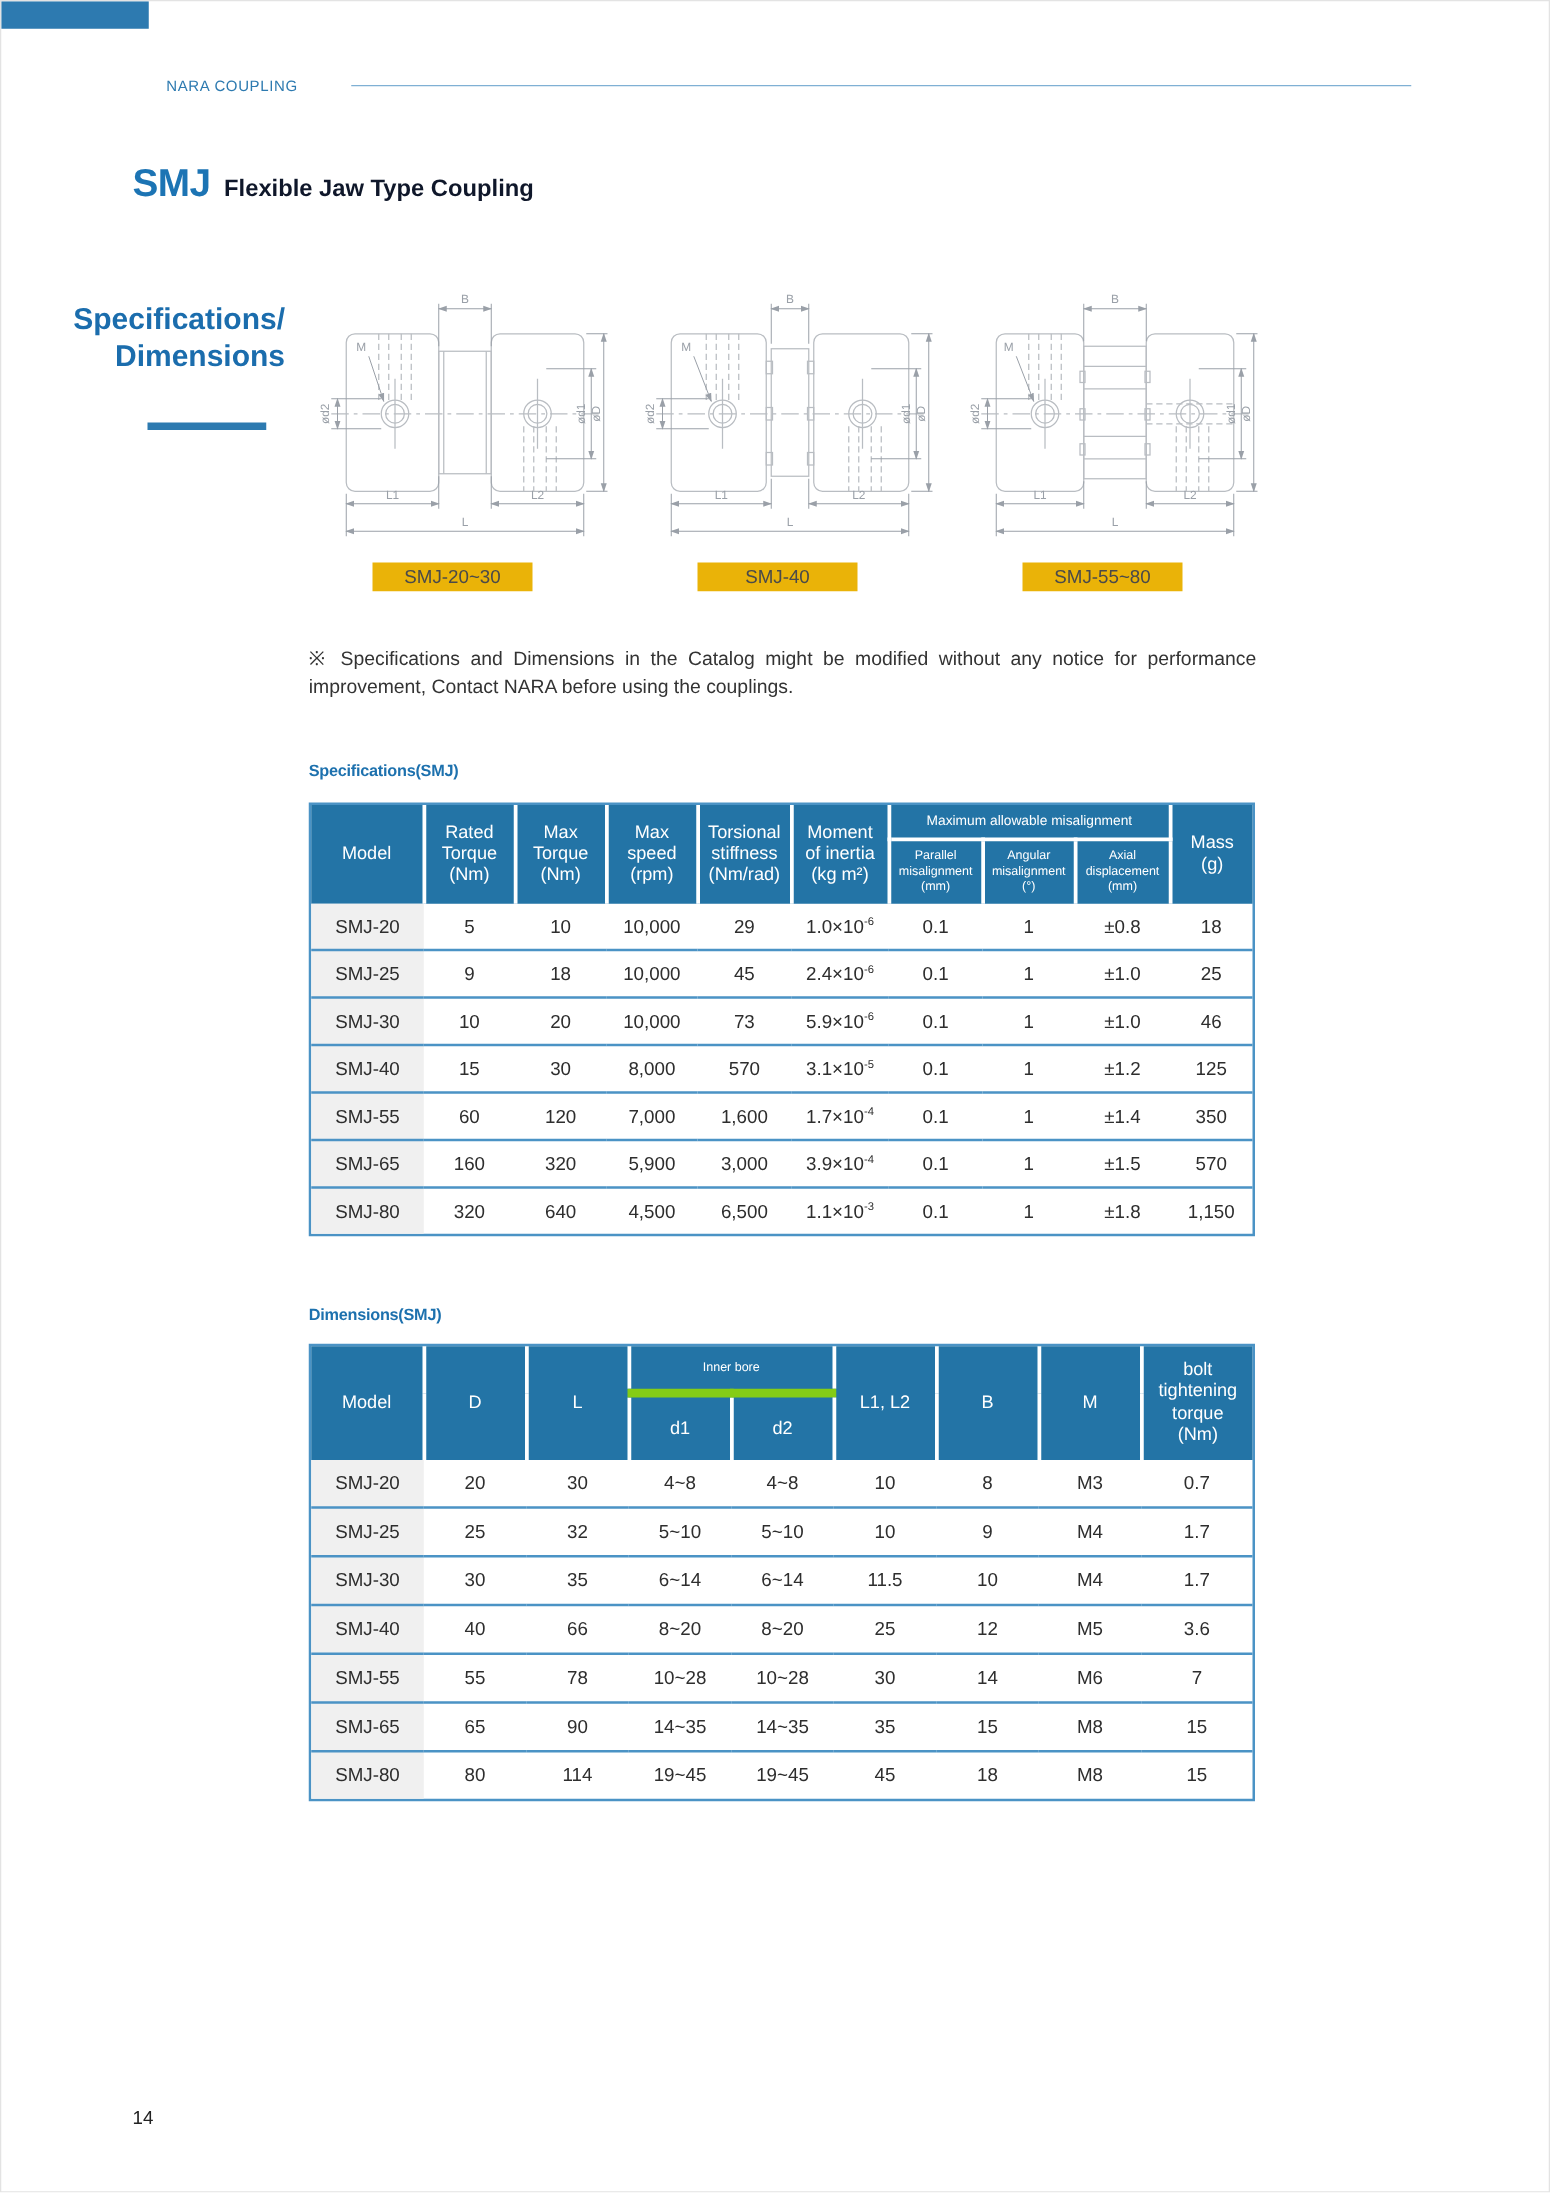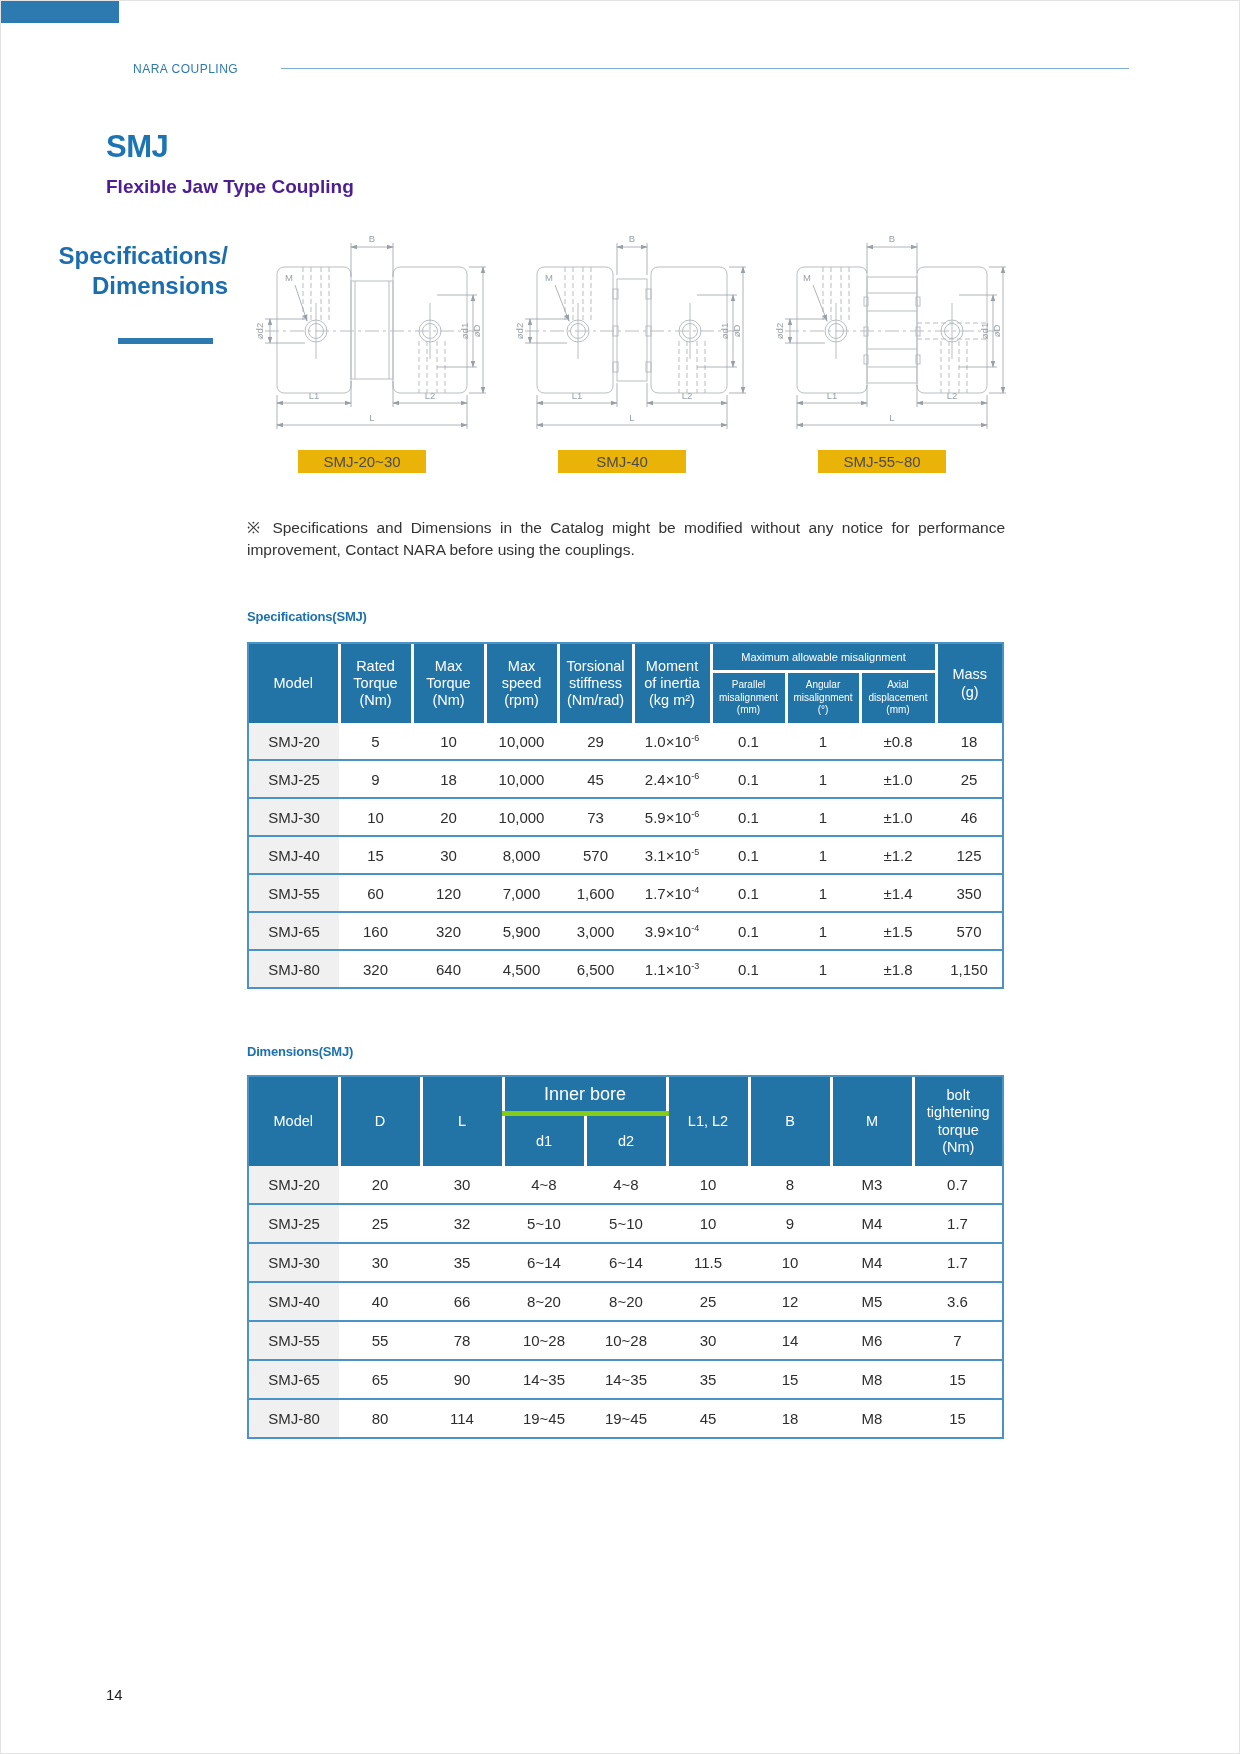--- a/index.html
+++ b/index.html
@@ -7,23 +7,23 @@
     position:relative;width:1240px;height:1754px;background:#fff;
     font-family:"Liberation Sans",sans-serif;color:#2b2b2b;
     border:1px solid #e3e3e3;box-sizing:border-box;overflow:hidden;
   }
   
   .brand-rect{position:absolute;left:0;top:57;width:118px;height:22px;background:#2d7ab0;}
   .brand-text{position:absolute;left:132px;top:57px;height:22px;line-height:22px;
     font-size:12px;letter-spacing:.5px;color:#2d7ab0;}
   .brand-line{position:absolute;left:280px;top:67px;width:848px;border-top:1px solid #7fb0d4;}
   
-  .smj-title{position:absolute;left:105px;top:128px;display:flex;align-items:baseline;gap:11px;flex-direction:column;}
+  .smj-title{position:absolute;left:105px;top:128px;display:flex;align-items:baseline;gap:11px;}
   .smj-title .model{font-size:31px;font-weight:bold;color:#1c74b4;letter-spacing:-.5px;}
-  .smj-title .subtitle{font-size:19px;font-weight:bold;color:#4c1d95;}
+  .smj-title .subtitle{font-size:19px;font-weight:bold;color:#0f172a;}
   
   .side-heading{position:absolute;left:30px;top:240px;width:197px;text-align:right;
     font-size:24px;font-weight:bold;color:#1b6dad;line-height:1.24;}
   .side-underline{position:absolute;left:117px;top:337px;width:95px;height:6px;background:#2d7ab0;}
   
   .drawings{position:absolute;left:236px;top:230px;width:770px;display:flex;justify-content:space-between;}
   .drawing{width:250px;height:212px;}
   svg{font-family:"Liberation Sans",sans-serif;}
   svg text{fill:#9aa0a8;font-size:9.5px;}
   .caption{position:absolute;top:449px;width:128px;height:23px;background:#eab308;
@@ -38,21 +38,21 @@
   
   .tbl-wrap{position:absolute;left:246px;width:757px;border:2px solid #4b93c5;box-sizing:border-box;}
   .w-spec{top:641px;} .w-dims{top:1074px;}
   table{width:100%;border-collapse:collapse;table-layout:fixed;}
   th{background:#2374a6;color:#fff;font-weight:normal;text-align:center;vertical-align:middle;
      white-space:pre-line;padding:2px 1px;border-right:3px solid #fff;}
   th.no-r{border-right:none;}
   .main-th{font-size:14.5px;line-height:1.18;}
   .group-th{font-size:11px;border-bottom:3px solid #fff;height:22px;}
   .sub-th{font-size:10px;line-height:1.25;height:46px;}
-  .ib-th{font-size:18px;height:30px;border-bottom:5px solid #84cc16;}
+  .ib-th{font-size:10px;height:30px;border-bottom:7px solid #84cc16;}
   .d12-th{font-size:14.5px;height:46px;}
   tbody td{text-align:center;font-size:15px;color:#2e2e2e;height:36px;padding:0 2px;}
   .w-dims tbody td{height:37px;}
   tbody tr + tr td{border-top:2px solid #4b93c5;}
   td.model-cell{background:#f0f0f0;}
   tbody sup{font-size:9px;vertical-align:super;line-height:0;}
   
   .page-num{position:absolute;left:105px;top:1685px;font-size:15px;color:#222;}
 </style>
 </head>

